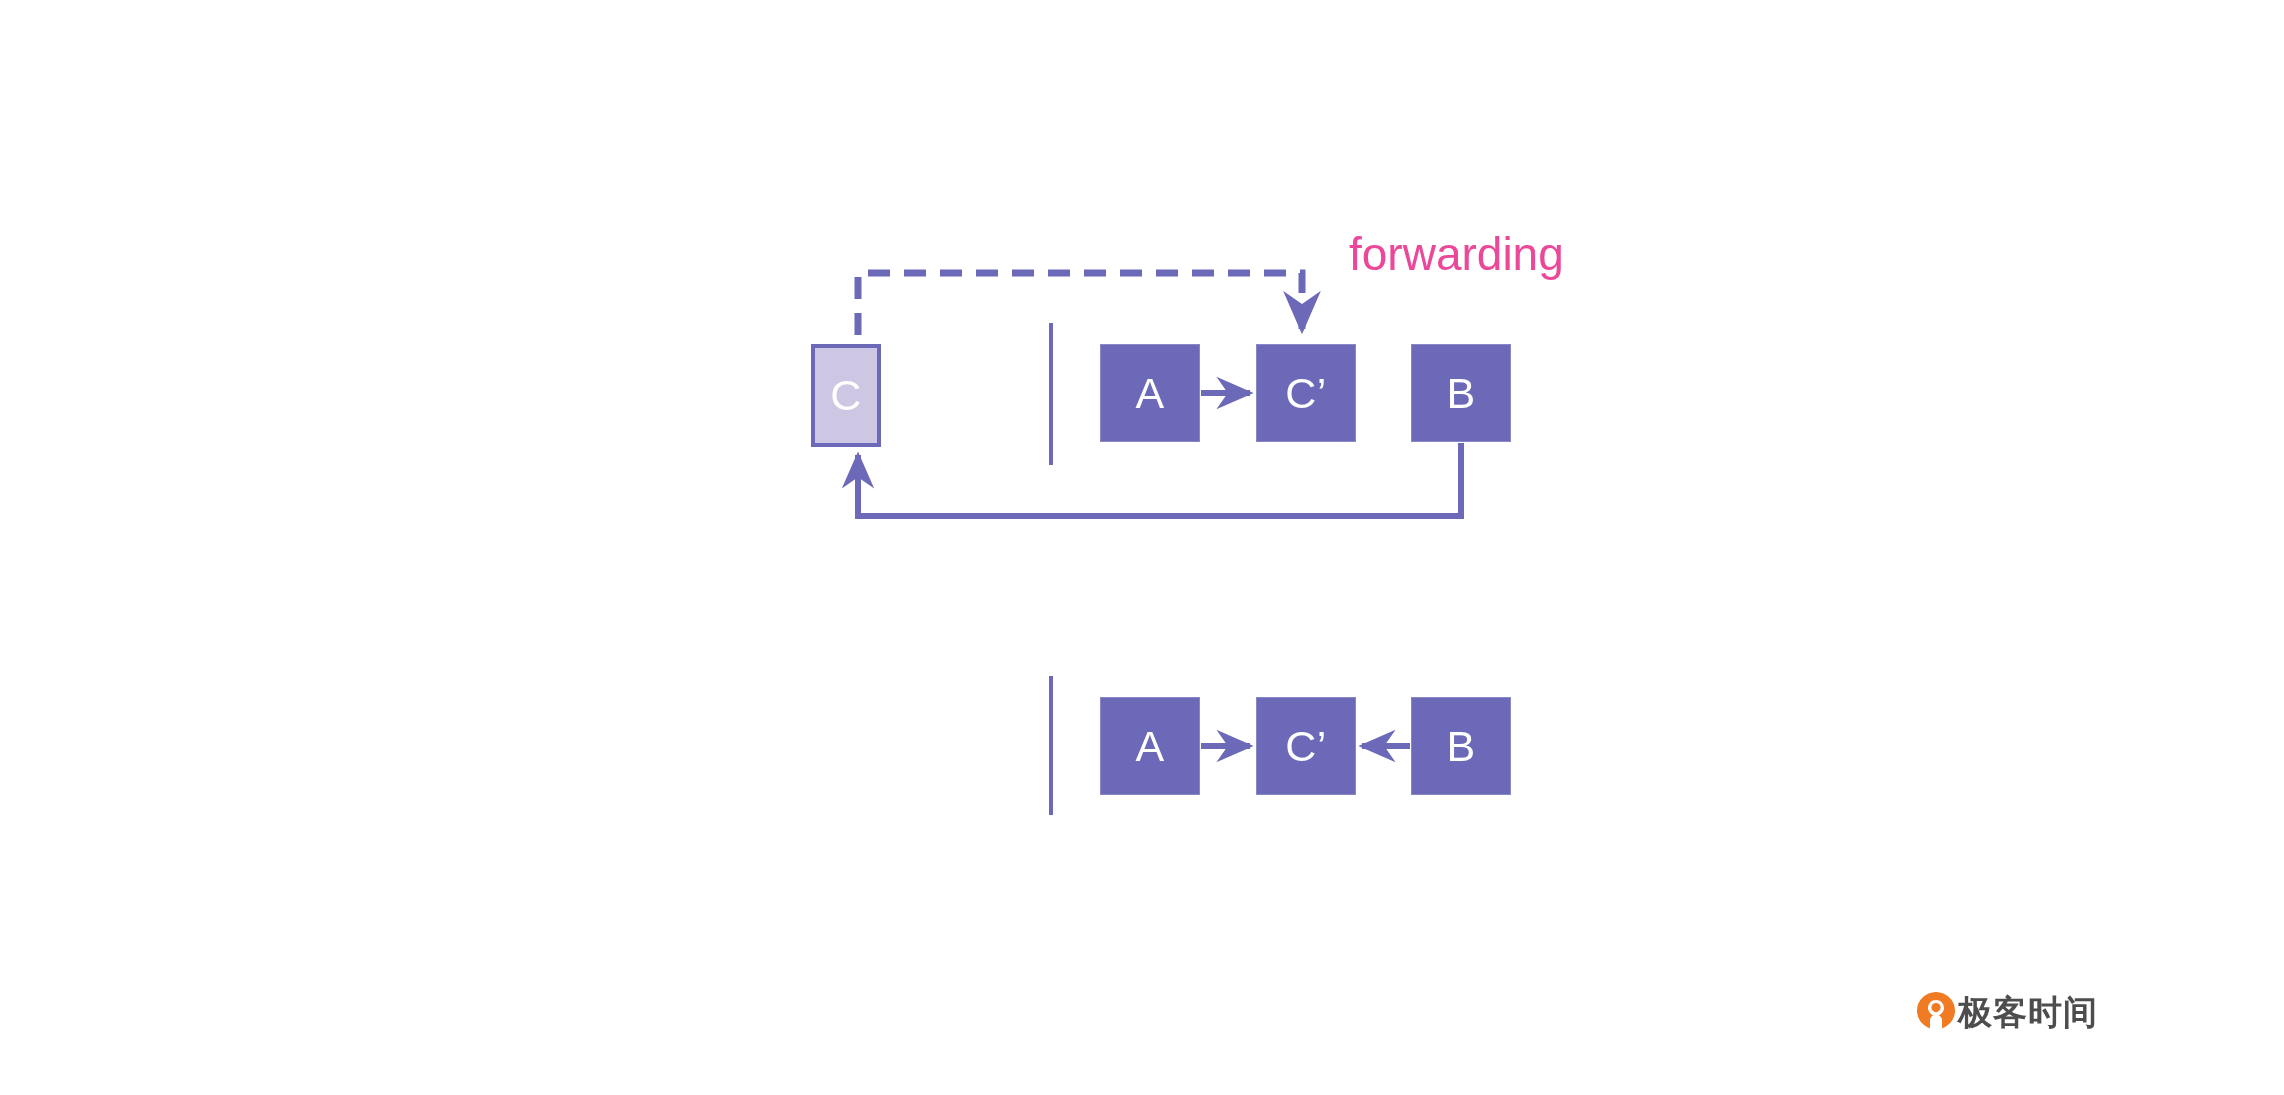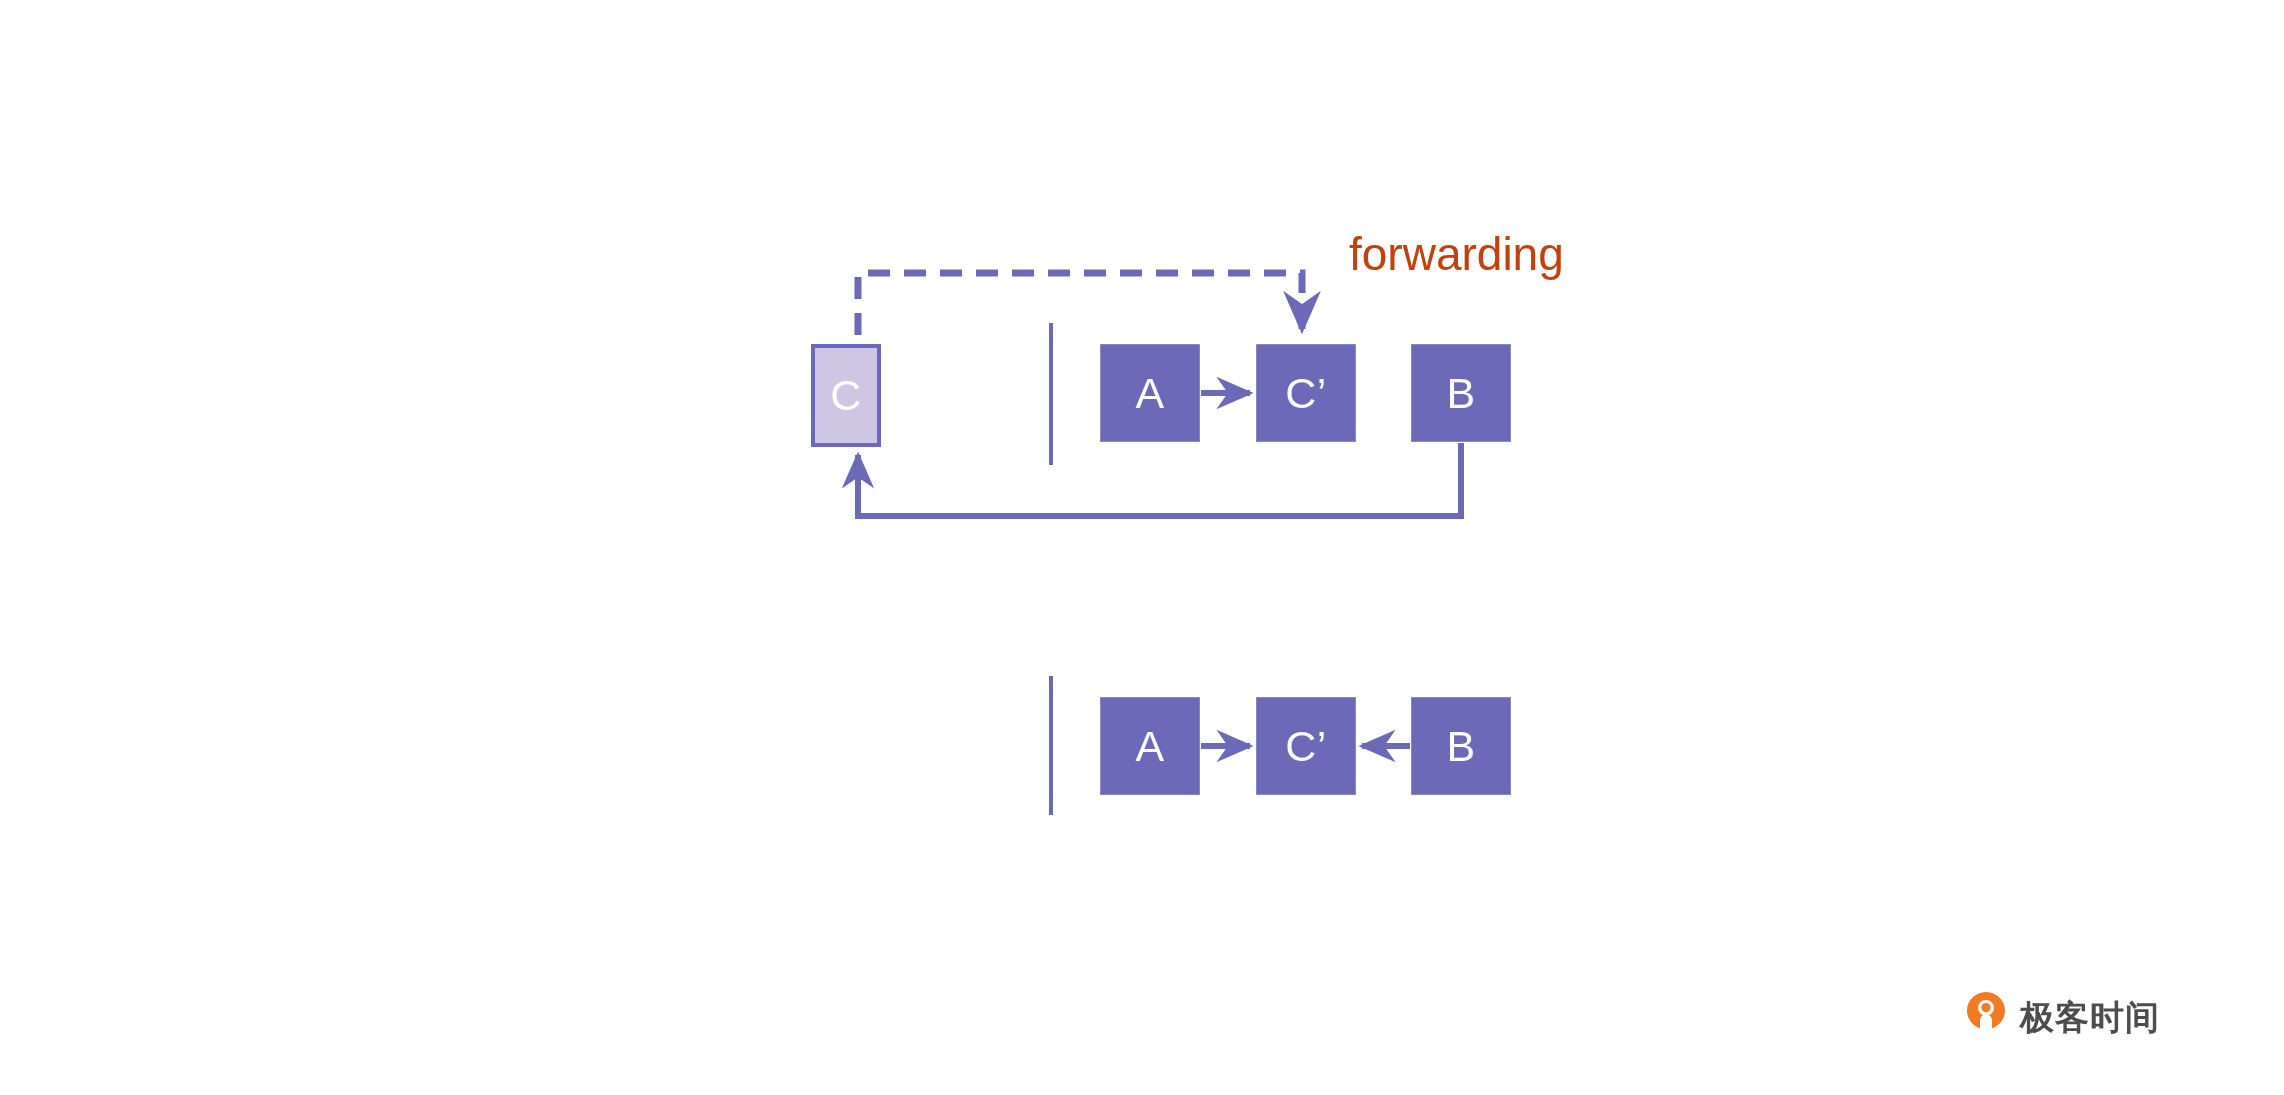--- a/index.html
+++ b/index.html
@@ -69,35 +69,34 @@
     width: 2284px;
     height: 1095px;
     pointer-events: none;
   }
 
   
   #forwarding-label {
     position: absolute;
     left: 1349px;
     top: 231px;
-    color: #c2410c;
+    color: #ec4899;
     font-size: 46px;
     line-height: 1;
     white-space: nowrap;
     font-family: "Liberation Sans", sans-serif;
   }
 
   
   #watermark {
     position: absolute;
-    left: 1964px;
+    left: 1914px;
     top: 990px;
     display: flex;
-    align-items: flex-end;
-    gap: 12px;
+    align-items: center;
   }
   #watermark-text {
     color: #4D4D4D;
     font-size: 34px;
     line-height: 1;
     letter-spacing: 1px;
     font-family: "DejaVu Sans", sans-serif;
     font-weight: bold;
   }
 </style>

